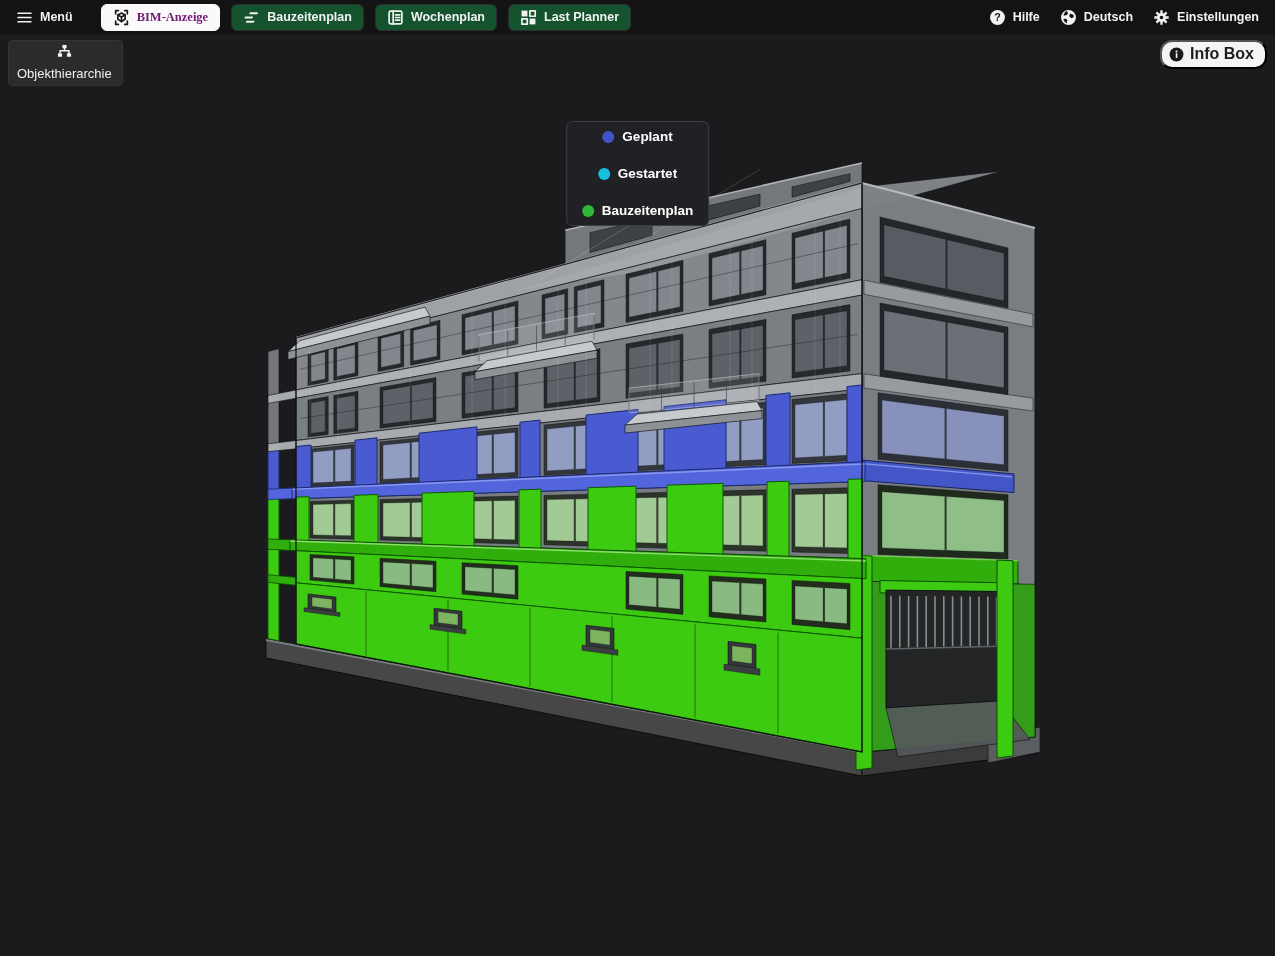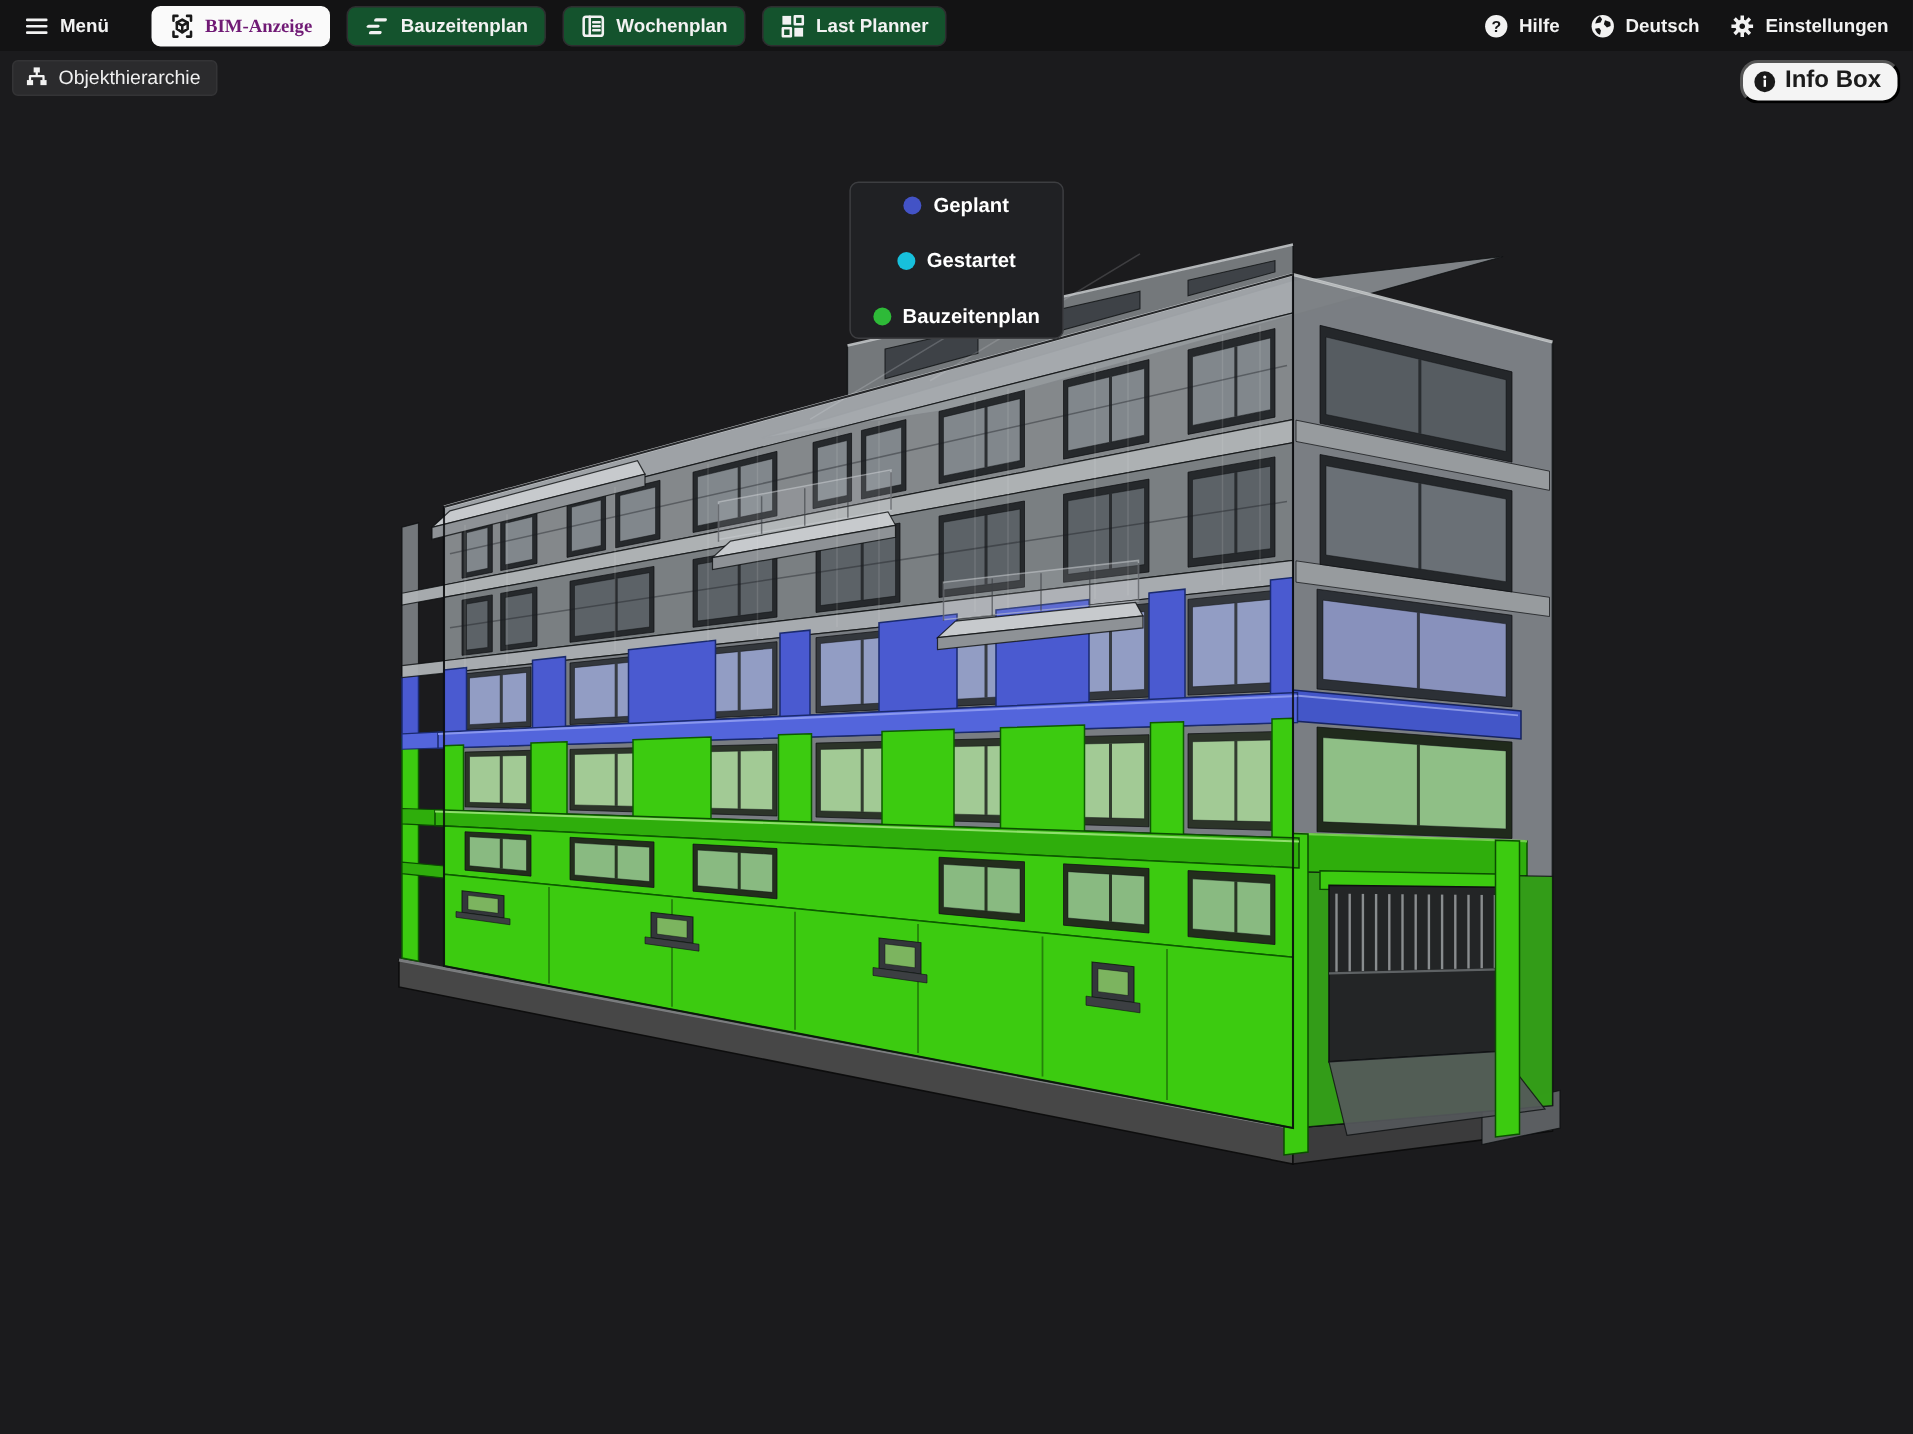--- a/index.html
+++ b/index.html
@@ -429,21 +429,21 @@
           </g>
           <circle cx="8" cy="8" r="4.3" fill="#f2f2f2"></circle>
           <circle cx="8" cy="8" r="1.7" fill="#131314"></circle>
         </svg>
       </span>
       <span>Einstellungen</span>
     </div>
   </div>
 </header>
 
-<button class="obj-btn" style="font-family:'Liberation Sans',sans-serif;">
+<button class="obj-btn" style="font-family:'Liberation Sans',sans-serif;flex-direction:column;">
   <span class="ic" style="width:15px;height:15px;">
     <svg viewBox="0 0 16 16">
       <rect class="fl" x="5.8" y="1" width="4.4" height="3.6"></rect>
       <path class="st" d="M8 4.6v2.6M3.2 10V7.2h9.6V10" stroke-width="1.3"></path>
       <rect class="fl" x="1" y="10" width="4.4" height="3.6"></rect>
       <rect class="fl" x="10.6" y="10" width="4.4" height="3.6"></rect>
     </svg>
   </span>
   <span>Objekthierarchie</span>
 </button>

